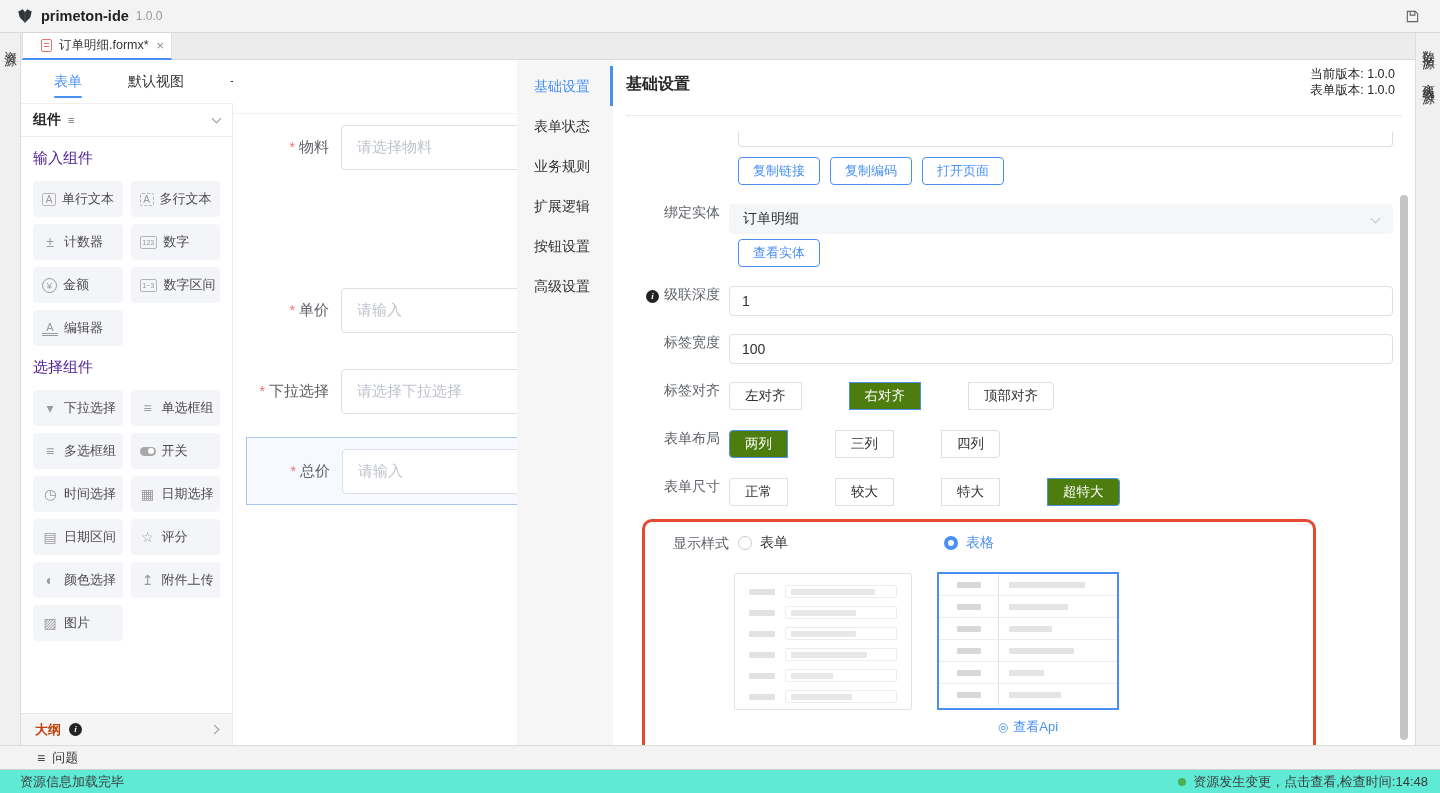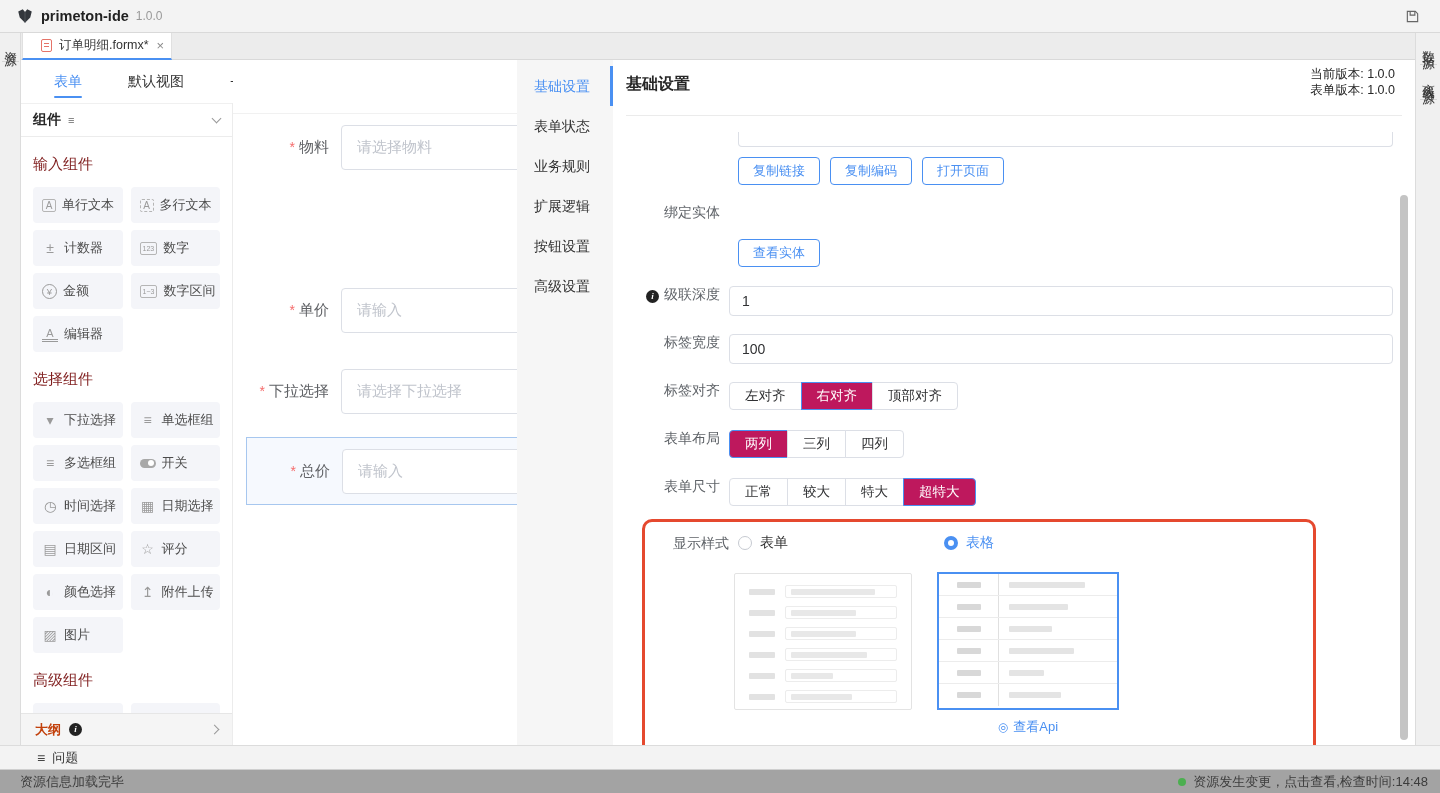--- a/index.html
+++ b/index.html
@@ -32,21 +32,21 @@
   .vtab { font-size:14px; color:#333; margin-right:46px; cursor:pointer; position:relative; height:43px; line-height:43px; }
   .vtab.active { color:#4a90f2; }
   .vtab.active::after { content:''; position:absolute; left:0; right:0; bottom:5px; height:2.5px; background:#4a90f2; border-radius:2px; }
 
   
   #palette { position:absolute; left:21px; top:103px; width:212px; height:642px; background:#fff; border-right:1px solid #ececec; }
   #palette-header { height:34px; display:flex; align-items:center; padding:0 12px; border-bottom:1px solid #ececec; border-top:1px solid #f0f0f0; }
   #palette-header .ph-title { font-size:14px; font-weight:bold; color:#262626; }
   #palette-header .ph-menu { font-size:11px; color:#666; margin-left:7px; }
   #palette-groups { height:576px; overflow:hidden; padding:0 12px; }
-  .pgroup-title { font-size:15px; color:#7f1d1d; margin:18px 0 13px; }
+  .pgroup-title { font-size:15px; color:#4c1d95; margin:12px 0 13px; }
   .ptiles { display:grid; grid-template-columns:1fr 1fr; gap:7px 8px; }
   .ptiles.clipped { height:13px; overflow:hidden; }
   .ptile { height:36px; background:#f4f5f9; border-radius:4px; display:flex; align-items:center; font-size:13px; color:#4c4c4c; cursor:grab; }
   .tile-icon { display:inline-flex; align-items:center; justify-content:center; min-width:16px; margin:0 6px 0 9px; color:#9a9a9a; font-size:14px; flex:none; }
   .ic-box { border:1px solid #b5b5b5; border-radius:2px; font-size:10px; line-height:11px; padding:0 2px; min-width:14px; height:13px; }
   .ic-box.dashed { border-style:dashed; }
   .ic-tiny { font-size:7px; letter-spacing:0; }
   .ic-round { border:1px solid #9a9a9a; border-radius:50%; width:15px; height:15px; min-width:15px; font-size:9.5px; line-height:13px; }
   .ic-editor { border-bottom:3px double #9a9a9a; font-size:11px; line-height:12px; }
   .ic-pill { width:16px; height:9px; min-width:16px; border-radius:5px; background:#a8a8a8; position:relative; }
@@ -89,25 +89,25 @@
   #row-entity { top:144px; height:30px; }
   .sel-box { flex:1; height:30px; background:#f5f6f8; border-radius:4px; display:flex; align-items:center; padding:0 14px; font-size:14px; color:#303133; cursor:pointer; position:relative; }
   .sel-box .chev { position:absolute; right:14px; top:11px; border-color:#c0c4cc; }
   #row-viewentity { top:179px; height:28px; }
   #row-depth { top:226px; height:30px; }
   #row-width { top:274px; height:30px; }
   .txt-input { flex:1; height:30px; border:1px solid #dcdfe6; border-radius:4px; padding:0 12px; font-size:14px; color:#303133; font-family:inherit; outline:none; background:#fff; }
   #row-align { top:322px; height:28px; }
   #row-layout { top:370px; height:28px; }
   #row-size { top:418px; height:28px; }
-  .seg { display:flex; flex:none; }
+  .seg { display:flex; flex:none;gap:48px; }
   .seg-item { height:28px; line-height:26px; padding:0 15px; border:1px solid #dcdfe6; margin-left:-1px; font-size:13.5px; color:#303133; background:#fff; cursor:pointer; }
   .seg-item:first-child { border-radius:4px 0 0 4px; margin-left:0; }
   .seg-item:last-child { border-radius:0 4px 4px 0; }
-  .seg-item.active { background:#be185d; border-color:#4a90f2; color:#fff; }
+  .seg-item.active { background:#4d7c0f; border-color:#4a90f2; color:#fff; }
 
   
   #display-section { position:absolute; left:29px; top:459px; width:674px; height:284px; border:3px solid #e5492f; border-radius:10px; }
   #display-section .ds-label { position:absolute; left:0; top:13px; width:84px; text-align:right; font-size:14px; color:#5f6368; }
   .radio-opt { position:absolute; top:12px; display:flex; align-items:center; cursor:pointer; }
   .radio-opt.r0 { left:93px; } .radio-opt.r1 { left:299px; }
   .radio-circle { width:14px; height:14px; border-radius:50%; border:1px solid #c6cad1; background:#fff; flex:none; }
   .radio-opt.checked .radio-circle { border:4px solid #4a90f2; }
   .radio-label { font-size:14px; color:#333; margin-left:8px; }
   .radio-opt.checked .radio-label { color:#4a90f2; }
@@ -126,21 +126,21 @@
   .sk-tr .tbar { height:6px; background:#e4e4e4; border-radius:1px; }
   #api-link { position:absolute; left:292px; top:196px; width:182px; text-align:center; font-size:13px; color:#4a90f2; cursor:pointer; }
   #api-link .eye { margin-right:5px; font-size:12px; }
 
   #sc-scrollbar { position:absolute; right:7px; top:135px; width:8px; height:545px; background:#c4c4c4; border-radius:4px; }
 
   
   #problems-bar { position:absolute; left:0; top:745px; width:1440px; height:24px; background:#f3f3f3; border-top:1px solid #dcdcdc; display:flex; align-items:center; padding-left:37px; cursor:pointer; }
   #problems-bar .pb-icon { font-size:14px; color:#444; margin-right:7px; }
   #problems-bar .pb-label { font-size:13px; color:#333; }
-  #status-bar { position:absolute; left:0; top:769px; width:1440px; height:24px; background:#a3a3a3; border-top:1px solid #cfcfcf; display:flex; align-items:center; padding:0 12px 0 20px; }
+  #status-bar { position:absolute; left:0; top:769px; width:1440px; height:24px; background:#5eead4; border-top:1px solid #cfcfcf; display:flex; align-items:center; padding:0 12px 0 20px; }
   #status-bar .sb-left { font-size:13px; color:#3c3c3c; }
   #status-bar .sb-right { margin-left:auto; display:flex; align-items:center; font-size:13px; color:#3c3c3c; cursor:pointer; }
   .green-dot { width:8px; height:8px; border-radius:50%; background:#4caf50; margin-right:7px; flex:none; }
 </style>
 </head>
 <body>
 
 <header id="titlebar">
   <svg class="logo" viewBox="0 0 24 24">
     <path d="M3 6 L9 3 L12 6.5 L15 3 L21 6 L19 14 L12 21 L5 14 Z" fill="#33373c"></path>
@@ -260,28 +260,20 @@
           <div class="ptile">
             <span class="tile-icon ">↥</span>
             <span class="tile-label">附件上传</span>
           </div>
           <div class="ptile">
             <span class="tile-icon ">▨</span>
             <span class="tile-label">图片</span>
           </div>
         </div>
       </div>
-      <div class="pgroup">
-        <div class="pgroup-title">高级组件</div>
-        <div class="ptiles"></div>
-        <div class="ptiles clipped">
-          <div class="ptile"></div>
-          <div class="ptile"></div>
-        </div>
-      </div>
     </div>
   <div id="outline-bar">
     <span class="ob-label">大纲</span>
     <span class="info-dot">i</span>
     <span class="chev right"></span>
   </div>
 </div>
 
 <div id="canvas">
   <div id="sel-container">
@@ -334,20 +326,24 @@
   </div>
 
   <div class="srow nolabel" id="row-linkbtns">
       <button class="btn-outline">复制链接</button>
       <button class="btn-outline">复制编码</button>
       <button class="btn-outline">打开页面</button>
     </div>
 
   <div class="srow" id="row-entity">
     <div class="rlabel">绑定实体</div>
+    <div class="sel-box">
+      <span>订单明细</span>
+      <span class="chev down" style="margin:0;"></span>
+    </div>
   </div>
 
   <div class="srow nolabel" id="row-viewentity">
     <button class="btn-outline">查看实体</button>
   </div>
 
   <div class="srow" id="row-depth">
     <div class="rlabel"><span class="info-dot" style="margin:0 5px 0 0;">i</span><span>级联深度</span></div>
     <input class="txt-input" readonly="" value="1" style="">
   </div>

